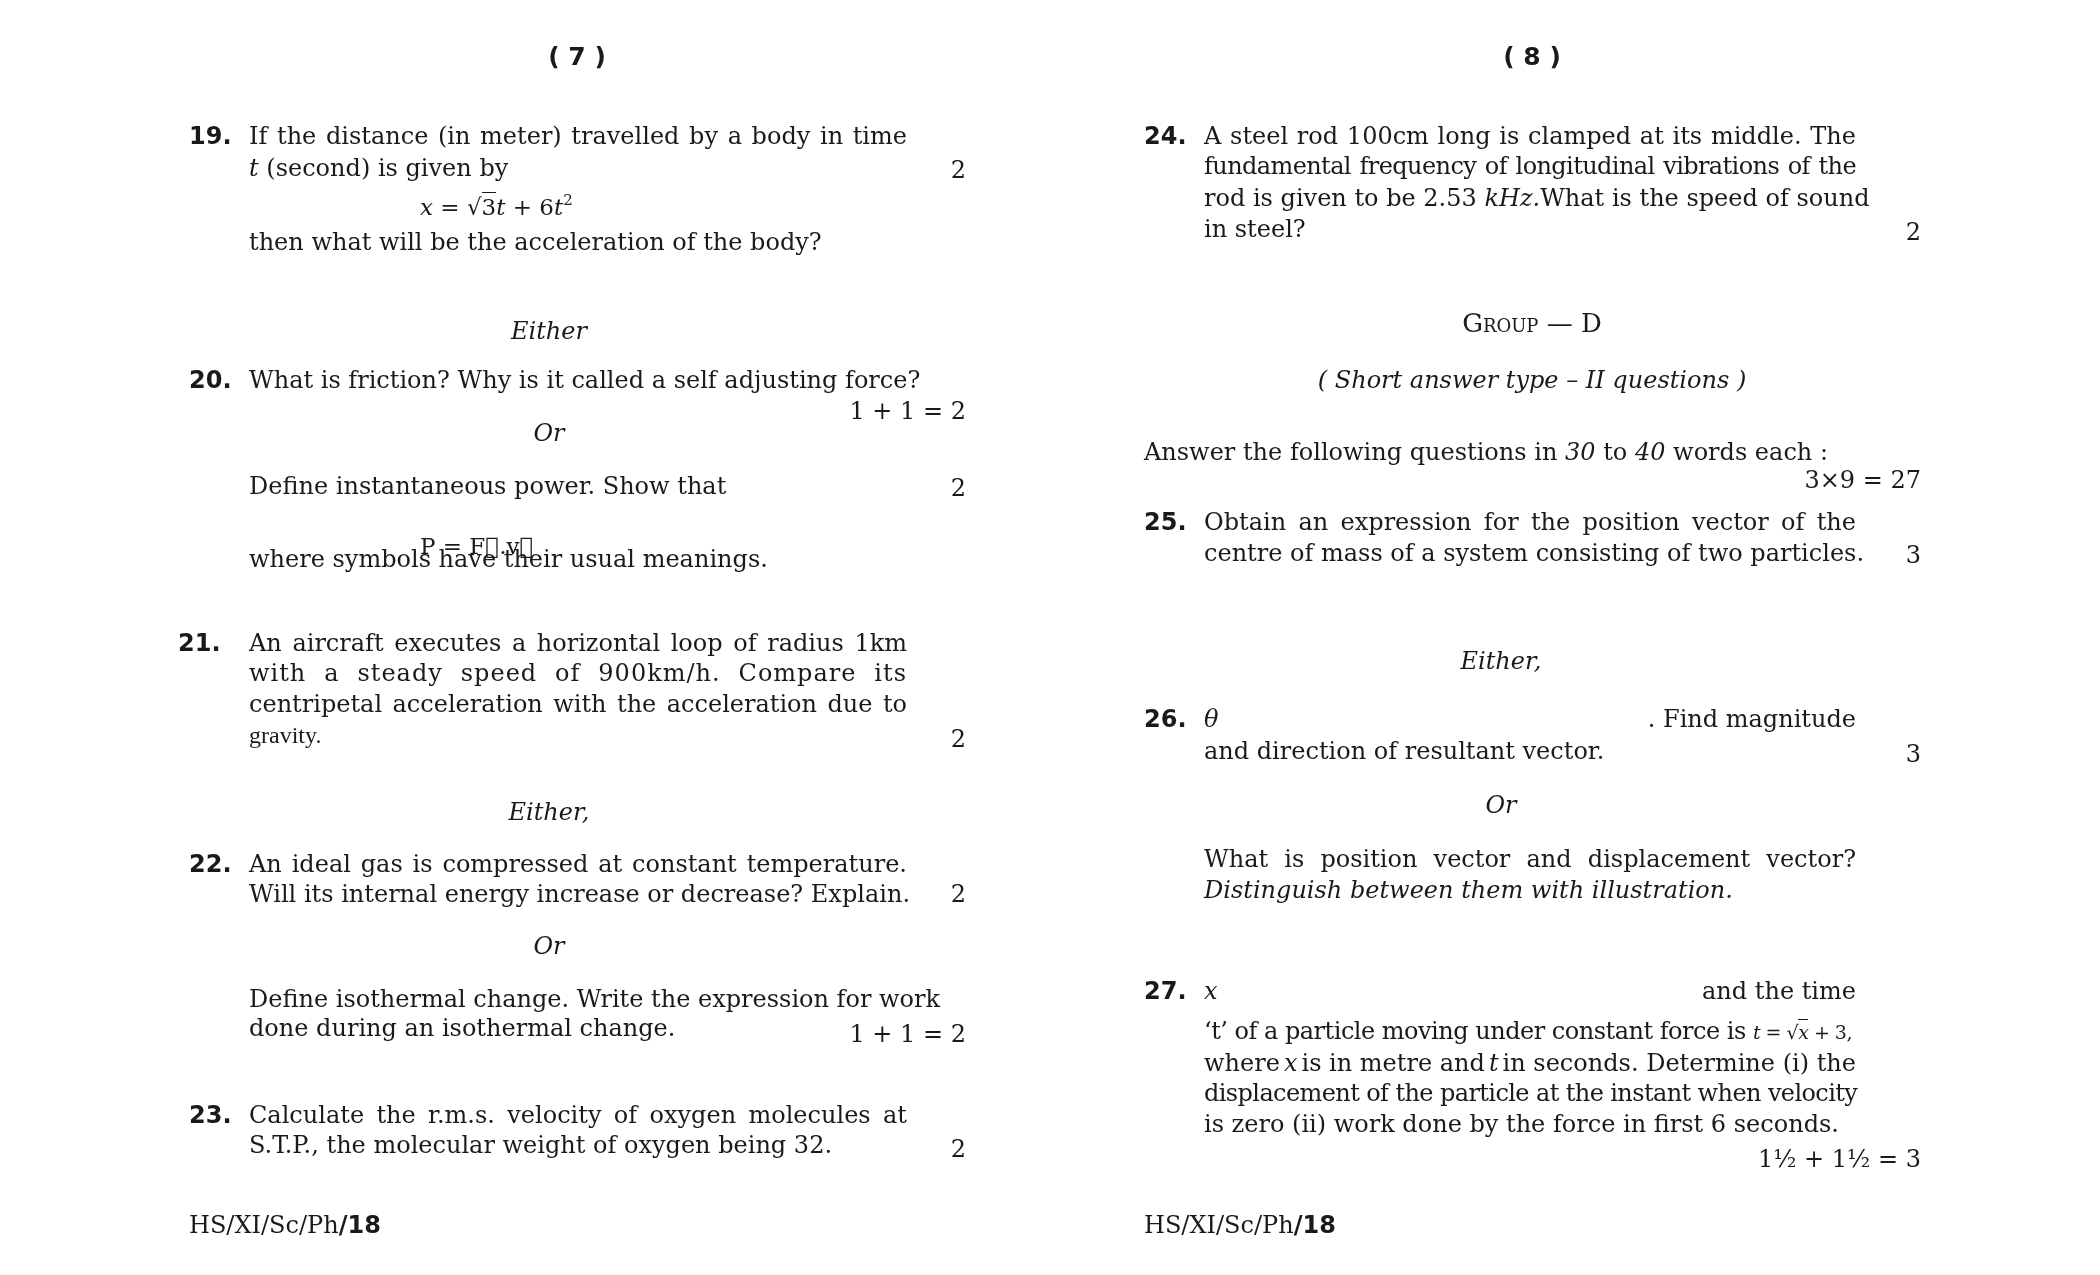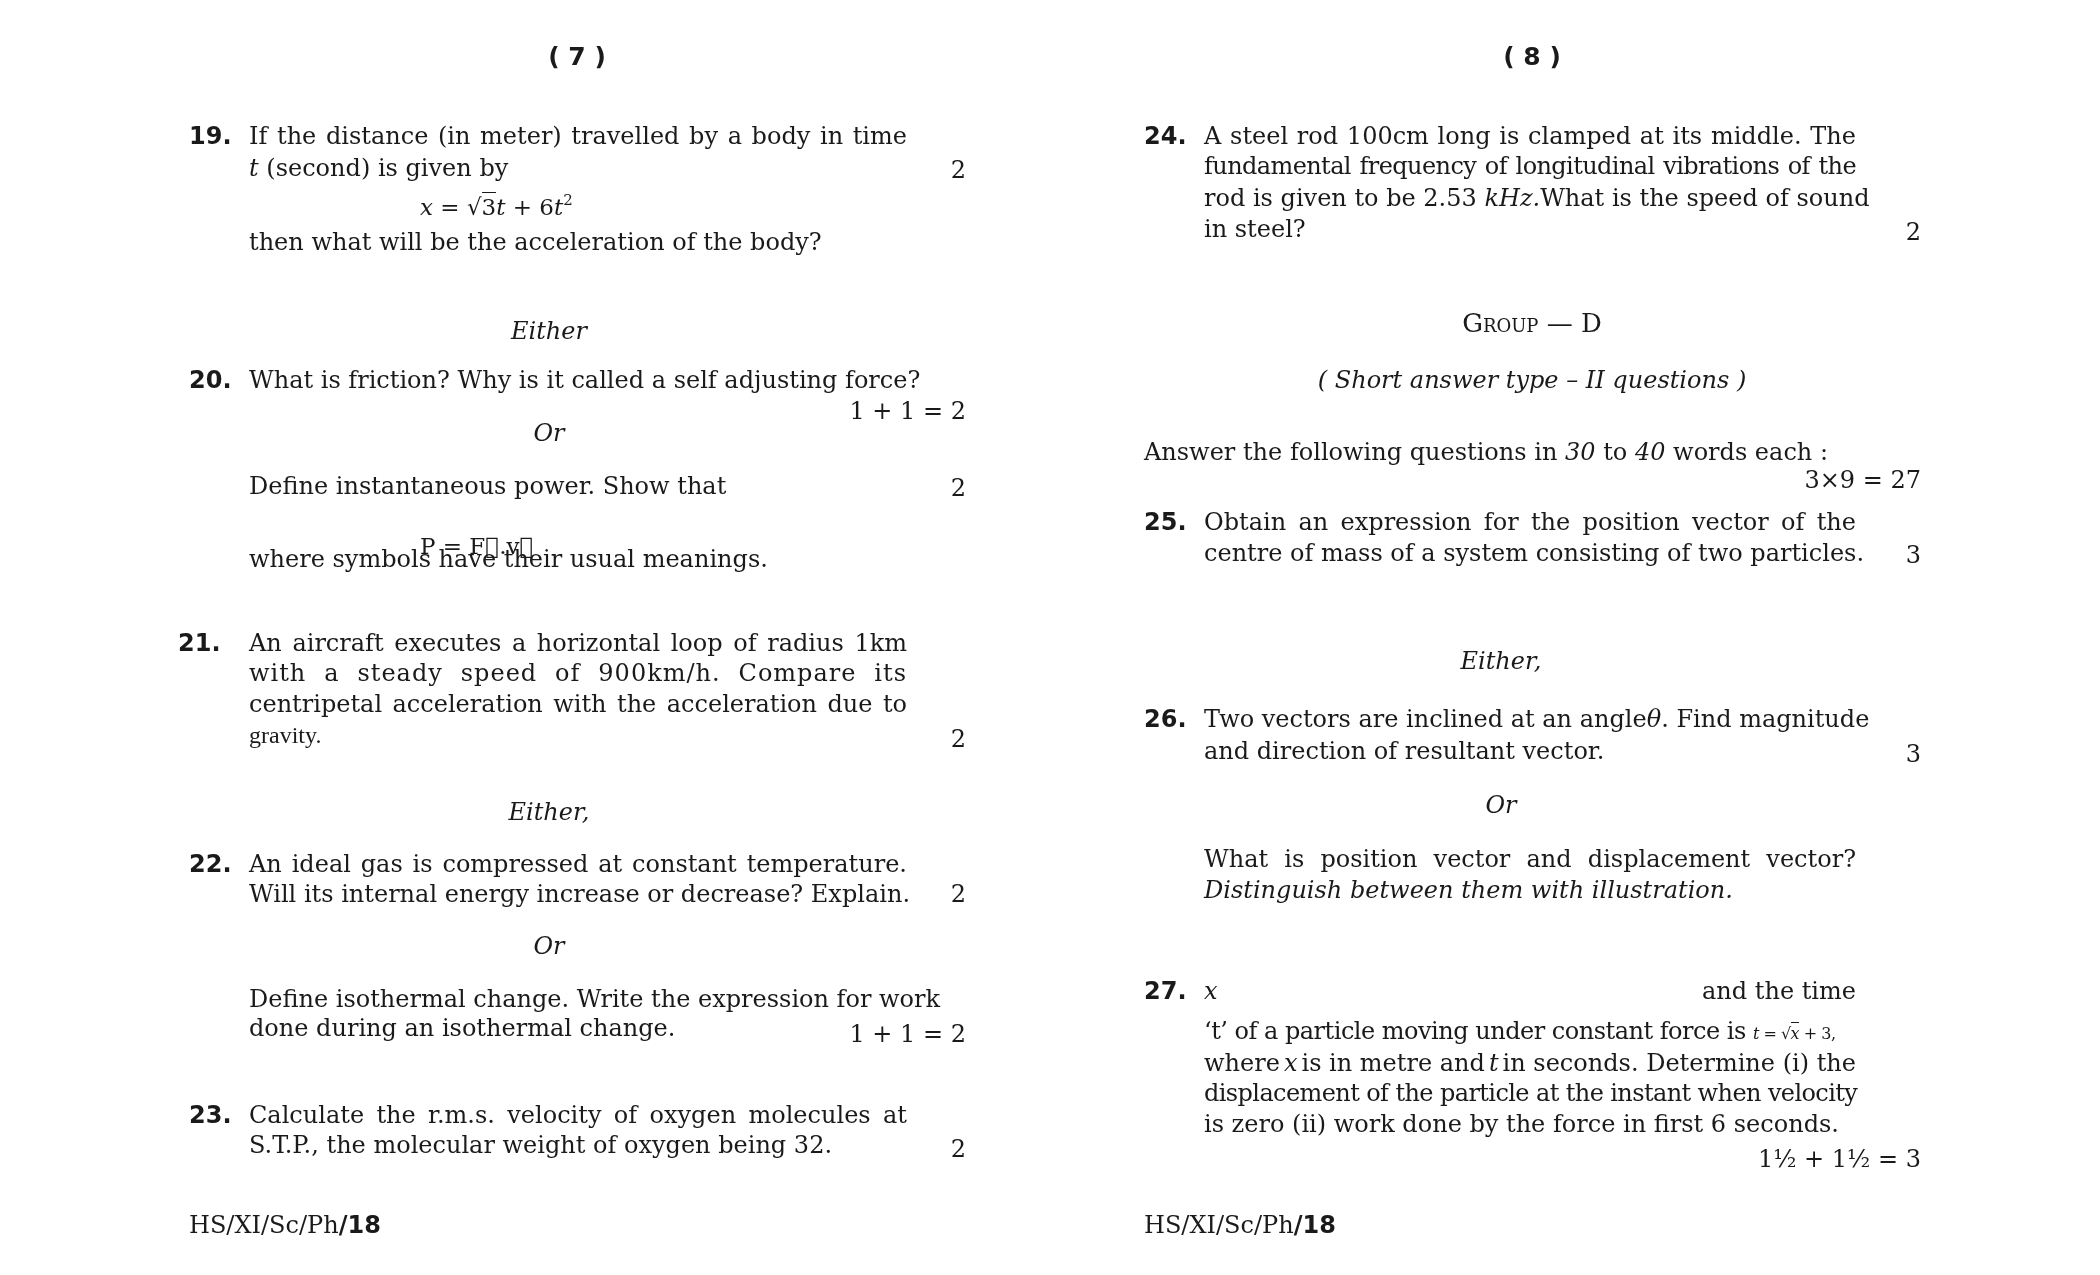--- a/index.html
+++ b/index.html
@@ -116,40 +116,39 @@
     <div class="abs t just" style="left:1204px;top:507px;width:652px;">Obtain an expression for the position vector of the</div>
     <div class="abs t" style="left:1204px;top:538px;">centre of mass of a system consisting of two particles.</div>
     <div class="abs mk" style="left:1855px;top:540px;width:66px;">3</div>
   </div>
 
   <div class="abs t it ctr" style="left:1401px;top:646px;width:200px;">Either,</div>
 
   <div>
     <div class="abs num" style="left:1144px;top:704px;">26.</div>
     <div class="abs t" style="left:1204px;top:704px;width:652px;display:flex;justify-content:space-between;">
-      <span>Two vectors are inclined at an angle</span>
       <i>θ</i>
       <span>. Find magnitude</span>
     </div>
     <div class="abs t" style="left:1204px;top:736px;">and direction of resultant vector.</div>
     <div class="abs mk" style="left:1855px;top:739px;width:66px;">3</div>
     <div class="abs t it ctr" style="left:1451px;top:790px;width:100px;">Or</div>
     <div class="abs t just" style="left:1204px;top:844px;width:652px;">What is position vector and displacement vector?</div>
     <div class="abs t" style="left:1204px;top:875px;font-style:italic;">Distinguish between them with illustration.</div>
   </div>
 
   <div>
     <div class="abs num" style="left:1144px;top:976px;">27.</div>
     <div class="abs t" style="left:1204px;top:976px;width:652px;display:flex;justify-content:space-between;">
       <i>x</i>
       <span>and the time</span>
     </div>
     <div class="abs t" style="left:1204px;top:1016px;letter-spacing:-0.5px;">
       <span>‘t’ of a particle moving under constant force is</span>
-      <span class="math" style="font-size:16px;">
+      <span class="math" style="font-size:19px;">
         <i>t</i>
         <span>=</span>
         <span>√</span><i class="sqrt">x</i>
         <span>+ 3,</span>
       </span>
     </div>
     <div class="abs t" style="left:1204px;top:1048px;width:652px;display:flex;justify-content:space-between;">
       <span>where</span>
       <i>x</i>
       <span>is in metre and</span>

